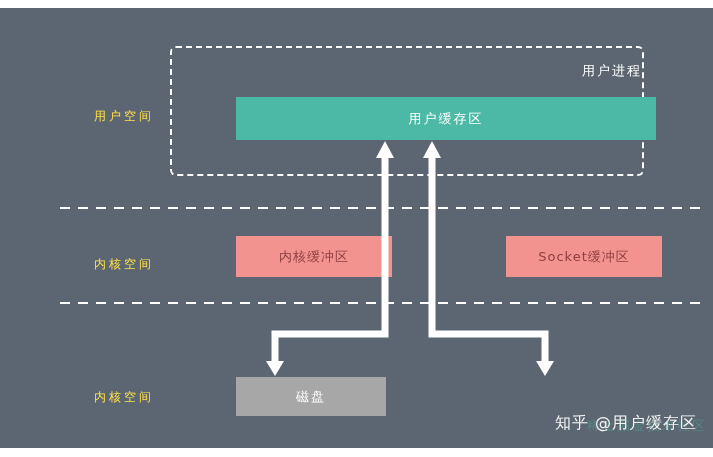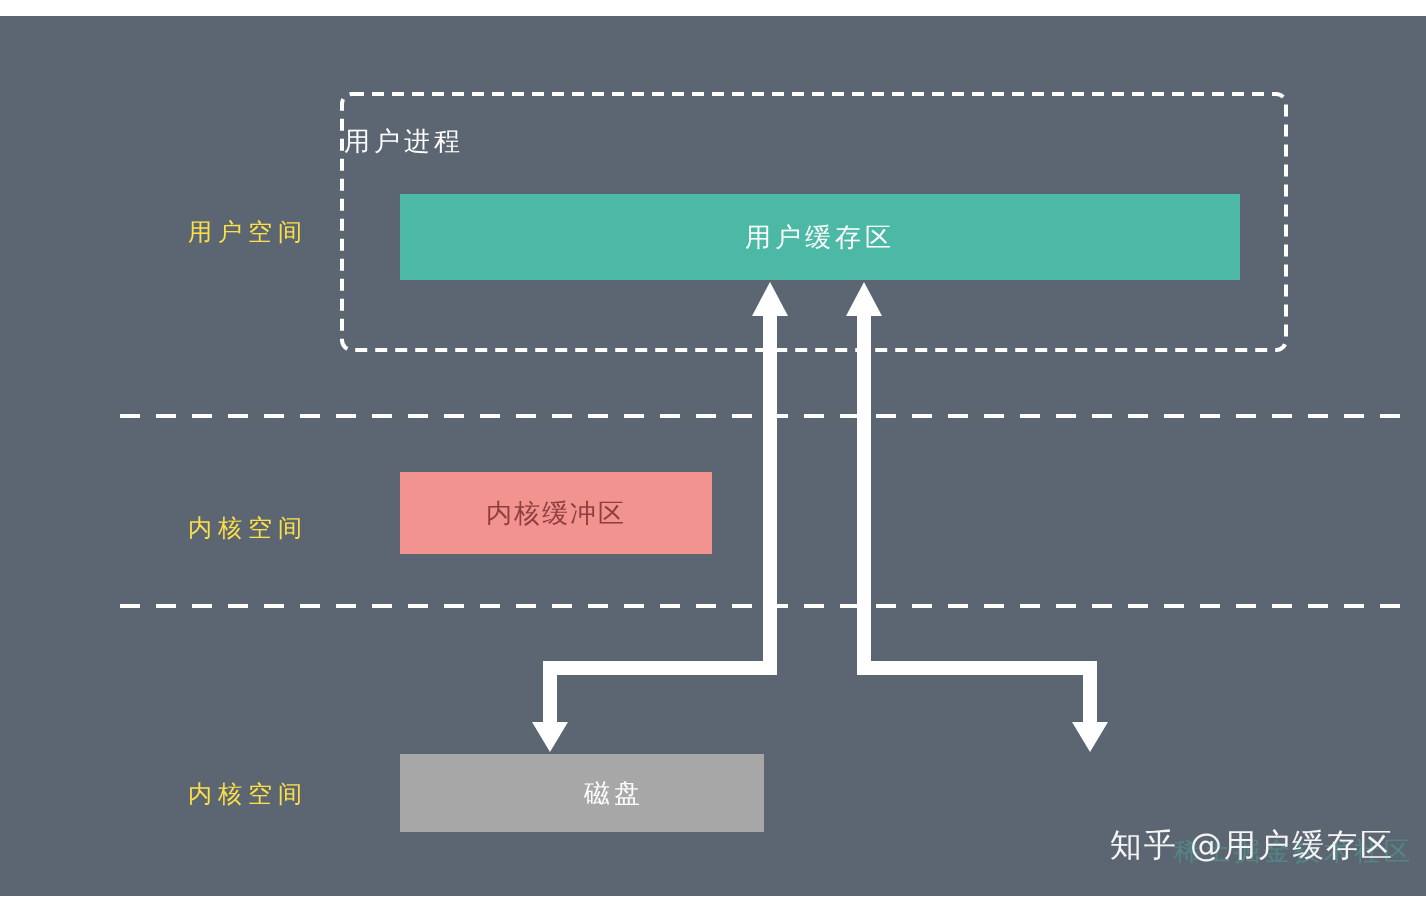--- a/index.html
+++ b/index.html
@@ -32,54 +32,54 @@
   .process-box {
     position: absolute;
     left: 170px; top: 46px;
     width: 474px; height: 130px;
     border: 2px dashed #ffffff;
     border-radius: 6px;
     box-sizing: border-box;
   }
   .process-title {
     margin-top: 14px;
-    text-align: left;
+    text-align: right;
     color: #ffffff;
     font-size: 13px;
     letter-spacing: 2px;
   }
 
   .box {
     position: absolute;
     display: flex;
     align-items: center;
     justify-content: center;
     font-size: 13px;
     letter-spacing: 2px;
     white-space: nowrap;
+    margin-left: 36px;
   }
   .box.teal {
     left: 200px; top: 97px;
     width: 420px; height: 43px;
     background: var(--teal, #4cb9a6);
     color: var(--teal_text, #ffffff);
   }
   .box.pink {
     top: 236px; height: 41px; width: 156px;
     background: var(--pink, #f29390);
     color: var(--pink_text, #8d3e3e);
     letter-spacing: 1px;
   }
   .box.kernel-buffer { left: 200px; }
   .box.socket-buffer { left: 470px; }
   .box.gray {
     top: 377px; height: 39px; width: 150px;
     background: var(--gray, #a7a7a7);
     color: var(--gray_text, #fdfdfd);
-    padding-left: 32px;
   }
   .box.disk { left: 200px; }
   .box.nic  { left: 470px; }
 
   .sep {
     position: absolute;
     left: 60px; width: 645px; height: 2px;
     background: repeating-linear-gradient(to right,
       var(--line, #ffffff) 0 10px, transparent 10px 18px);
   }
@@ -132,20 +132,21 @@
   <div class="process-box">
     <div class="process-title">用户进程</div>
   </div>
 
   <div class="box teal">用户缓存区</div>
 
   <div class="sep sep1"></div>
   <div class="sep sep2"></div>
 
   <div class="box pink kernel-buffer">内核缓冲区</div>
+  <div class="box pink socket-buffer">Socket缓冲区</div>
 
   <div class="box gray disk">磁盘</div>
 
   <svg class="arrows" viewBox="0 0 713 457">
 
     <path d="M385 155 V334 H275 V362"></path>
     <polygon points="376,158 394,158 385,141"></polygon>
     <polygon points="266,361 284,361 275,376"></polygon>
 
     <path d="M432 155 V334 H545 V362"></path>

